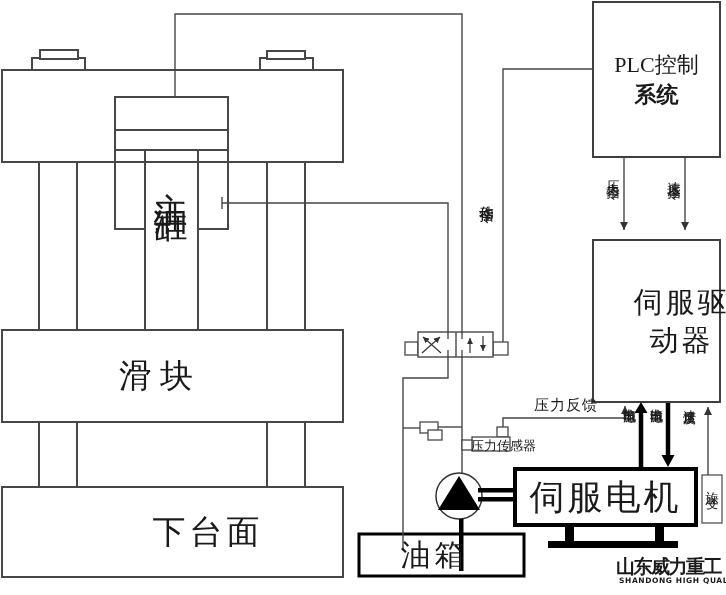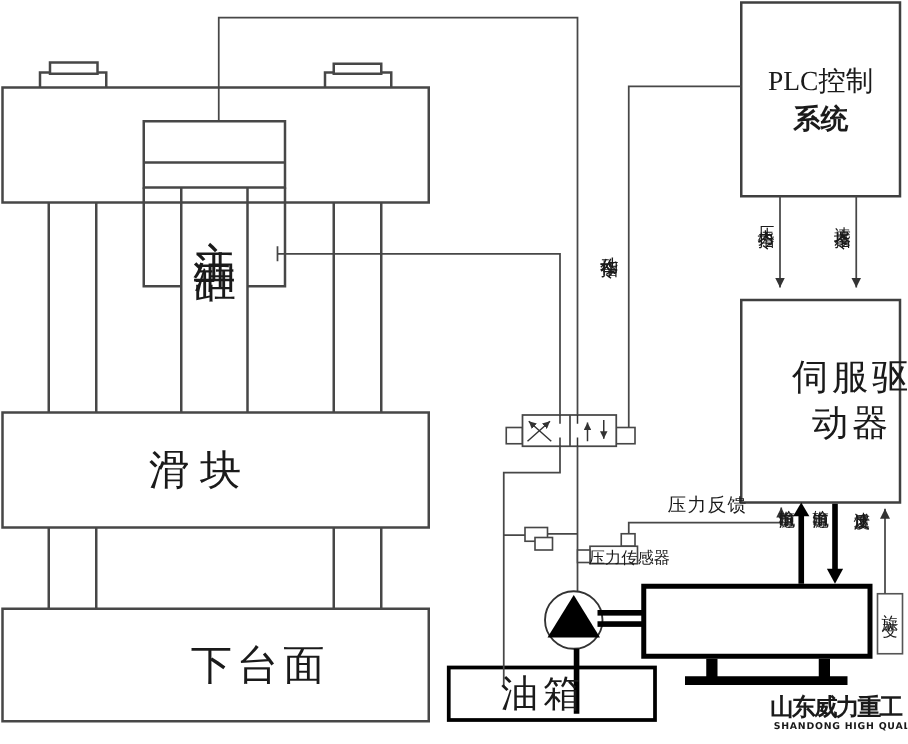--- a/index.html
+++ b/index.html
@@ -128,23 +128,24 @@
 
 <div class="cbox" style="left:2px;top:487px;width:412px;height:90px;font-size:33px;letter-spacing:4px;">下台面</div>
 
 <div class="cbox" style="left:593px;top:2px;width:127px;height:155px;">
   <div class="lbl" style="position:static;font-size:22px;">PLC控制</div>
   <div class="lbl" style="position:static;font-size:22px;margin-top:8px;font-weight:bold;">系统</div>
 </div>
 
 <div class="cbox" style="left:618px;top:240px;width:127px;height:162px;">
   <div class="lbl" style="position:static;font-size:29px;letter-spacing:3px;">伺服驱</div>
-  <div class="lbl" style="position:static;font-size:29px;letter-spacing:3px;margin-top:9px;font-family:Liberation Mono, monospace;">动器</div>
+  <div class="lbl" style="position:static;font-size:29px;letter-spacing:3px;margin-top:9px;">动器</div>
 </div>
 
+<div class="cbox" style="left:515px;top:469px;width:181px;height:56px;font-size:35px;letter-spacing:3px;">伺服电机</div>
 
 <div class="cbox" style="left:359px;top:534px;width:151px;height:42px;font-size:30px;letter-spacing:4px;">油箱</div>
 
 <div class="lbl v" style="left:705px;top:480px;font-size:13.5px;letter-spacing:5px;">旋变</div>
 
 <div class="lbl v" style="left:479px;top:194px;font-size:14.5px;letter-spacing:1px;">动作指令</div>
 
 <div class="lbl v" style="left:606px;top:170px;font-size:13.5px;letter-spacing:2px;">压力指令</div>
 
 <div class="lbl v" style="left:667px;top:170px;font-size:13.5px;letter-spacing:2px;">速度指令</div>

